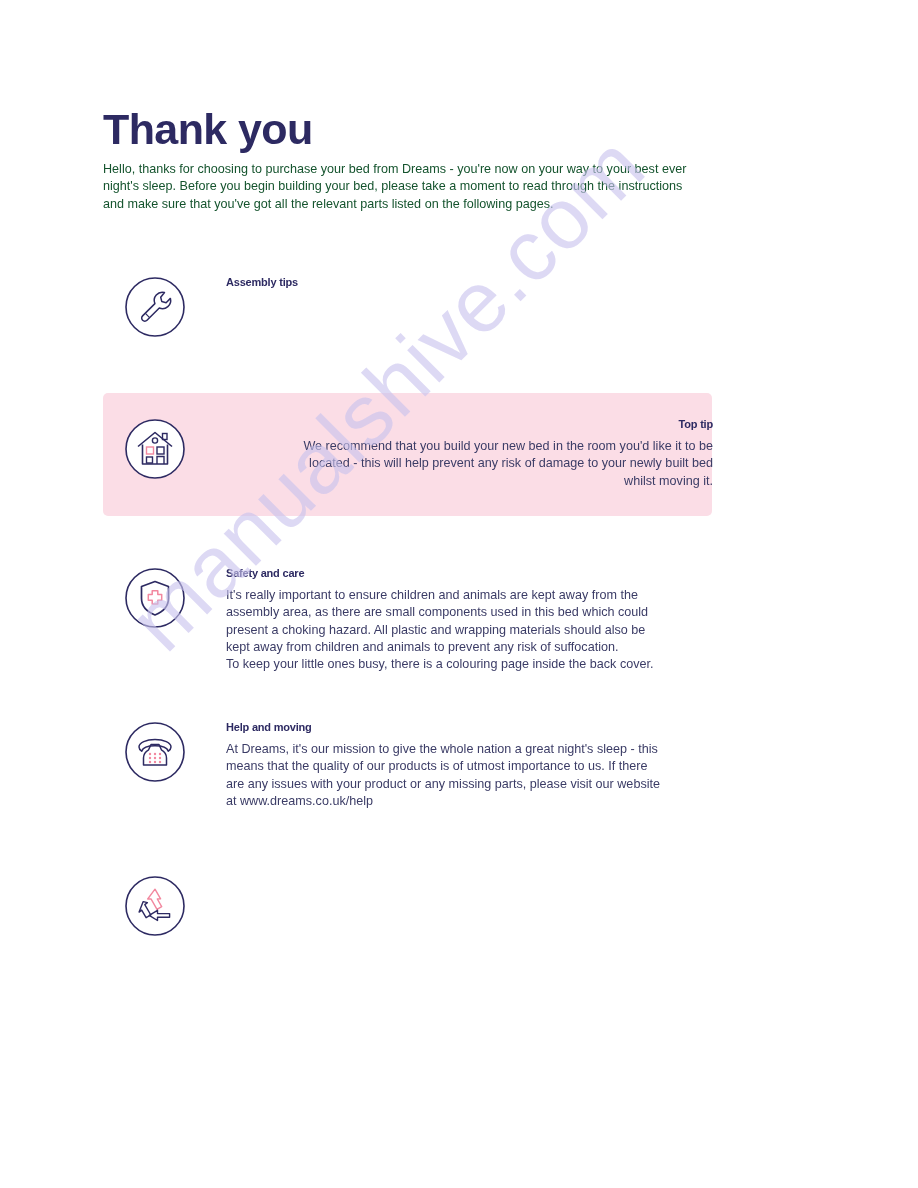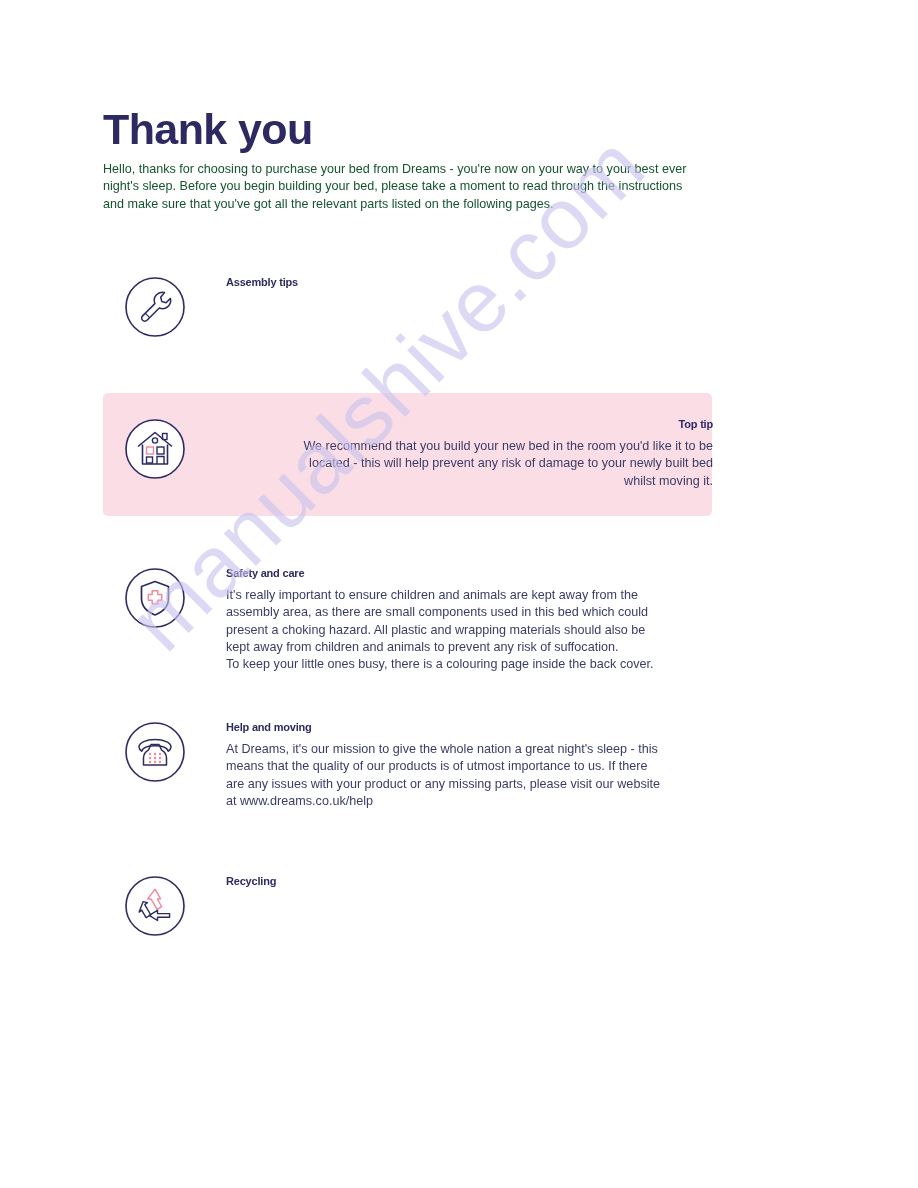--- a/index.html
+++ b/index.html
@@ -231,18 +231,17 @@
     <div class="section sec-recycle">
       <div class="section-icon">
         <svg viewBox="0 0 62 62" fill="none" xmlns="http://www.w3.org/2000/svg">
           <circle cx="31" cy="31" r="29" stroke="#2d2a62" stroke-width="1.6" fill="none"></circle>
           <path d="M31 14.2l5.6 9.7-3.3.1 4.4 7.6-4.7 2.7-6-10.4-3.3.1L31 14.2z" stroke="#f2889f" stroke-width="1.4" stroke-linejoin="round" fill="none"></path>
           <path d="M19.2 26.6l-4.1 10.5 2.6-2 4.4 7.6 4.7-2.7-6-10.4 2.6-2-4.2-1z" stroke="#2d2a62" stroke-width="1.4" stroke-linejoin="round" fill="none"></path>
           <path d="M45.6 38.6H33.5v-3.3l-8.3 5.1 8.3 5.1v-3.3h12.1v-3.6z" stroke="#2d2a62" stroke-width="1.4" stroke-linejoin="round" fill="none"></path>
         </svg>
       </div>
       <div class="section-body">
-        <h2 class="section-heading">Recycling</h2>
       </div>
     </div>
 
   </div>
 </div>
 
 </body></html>

